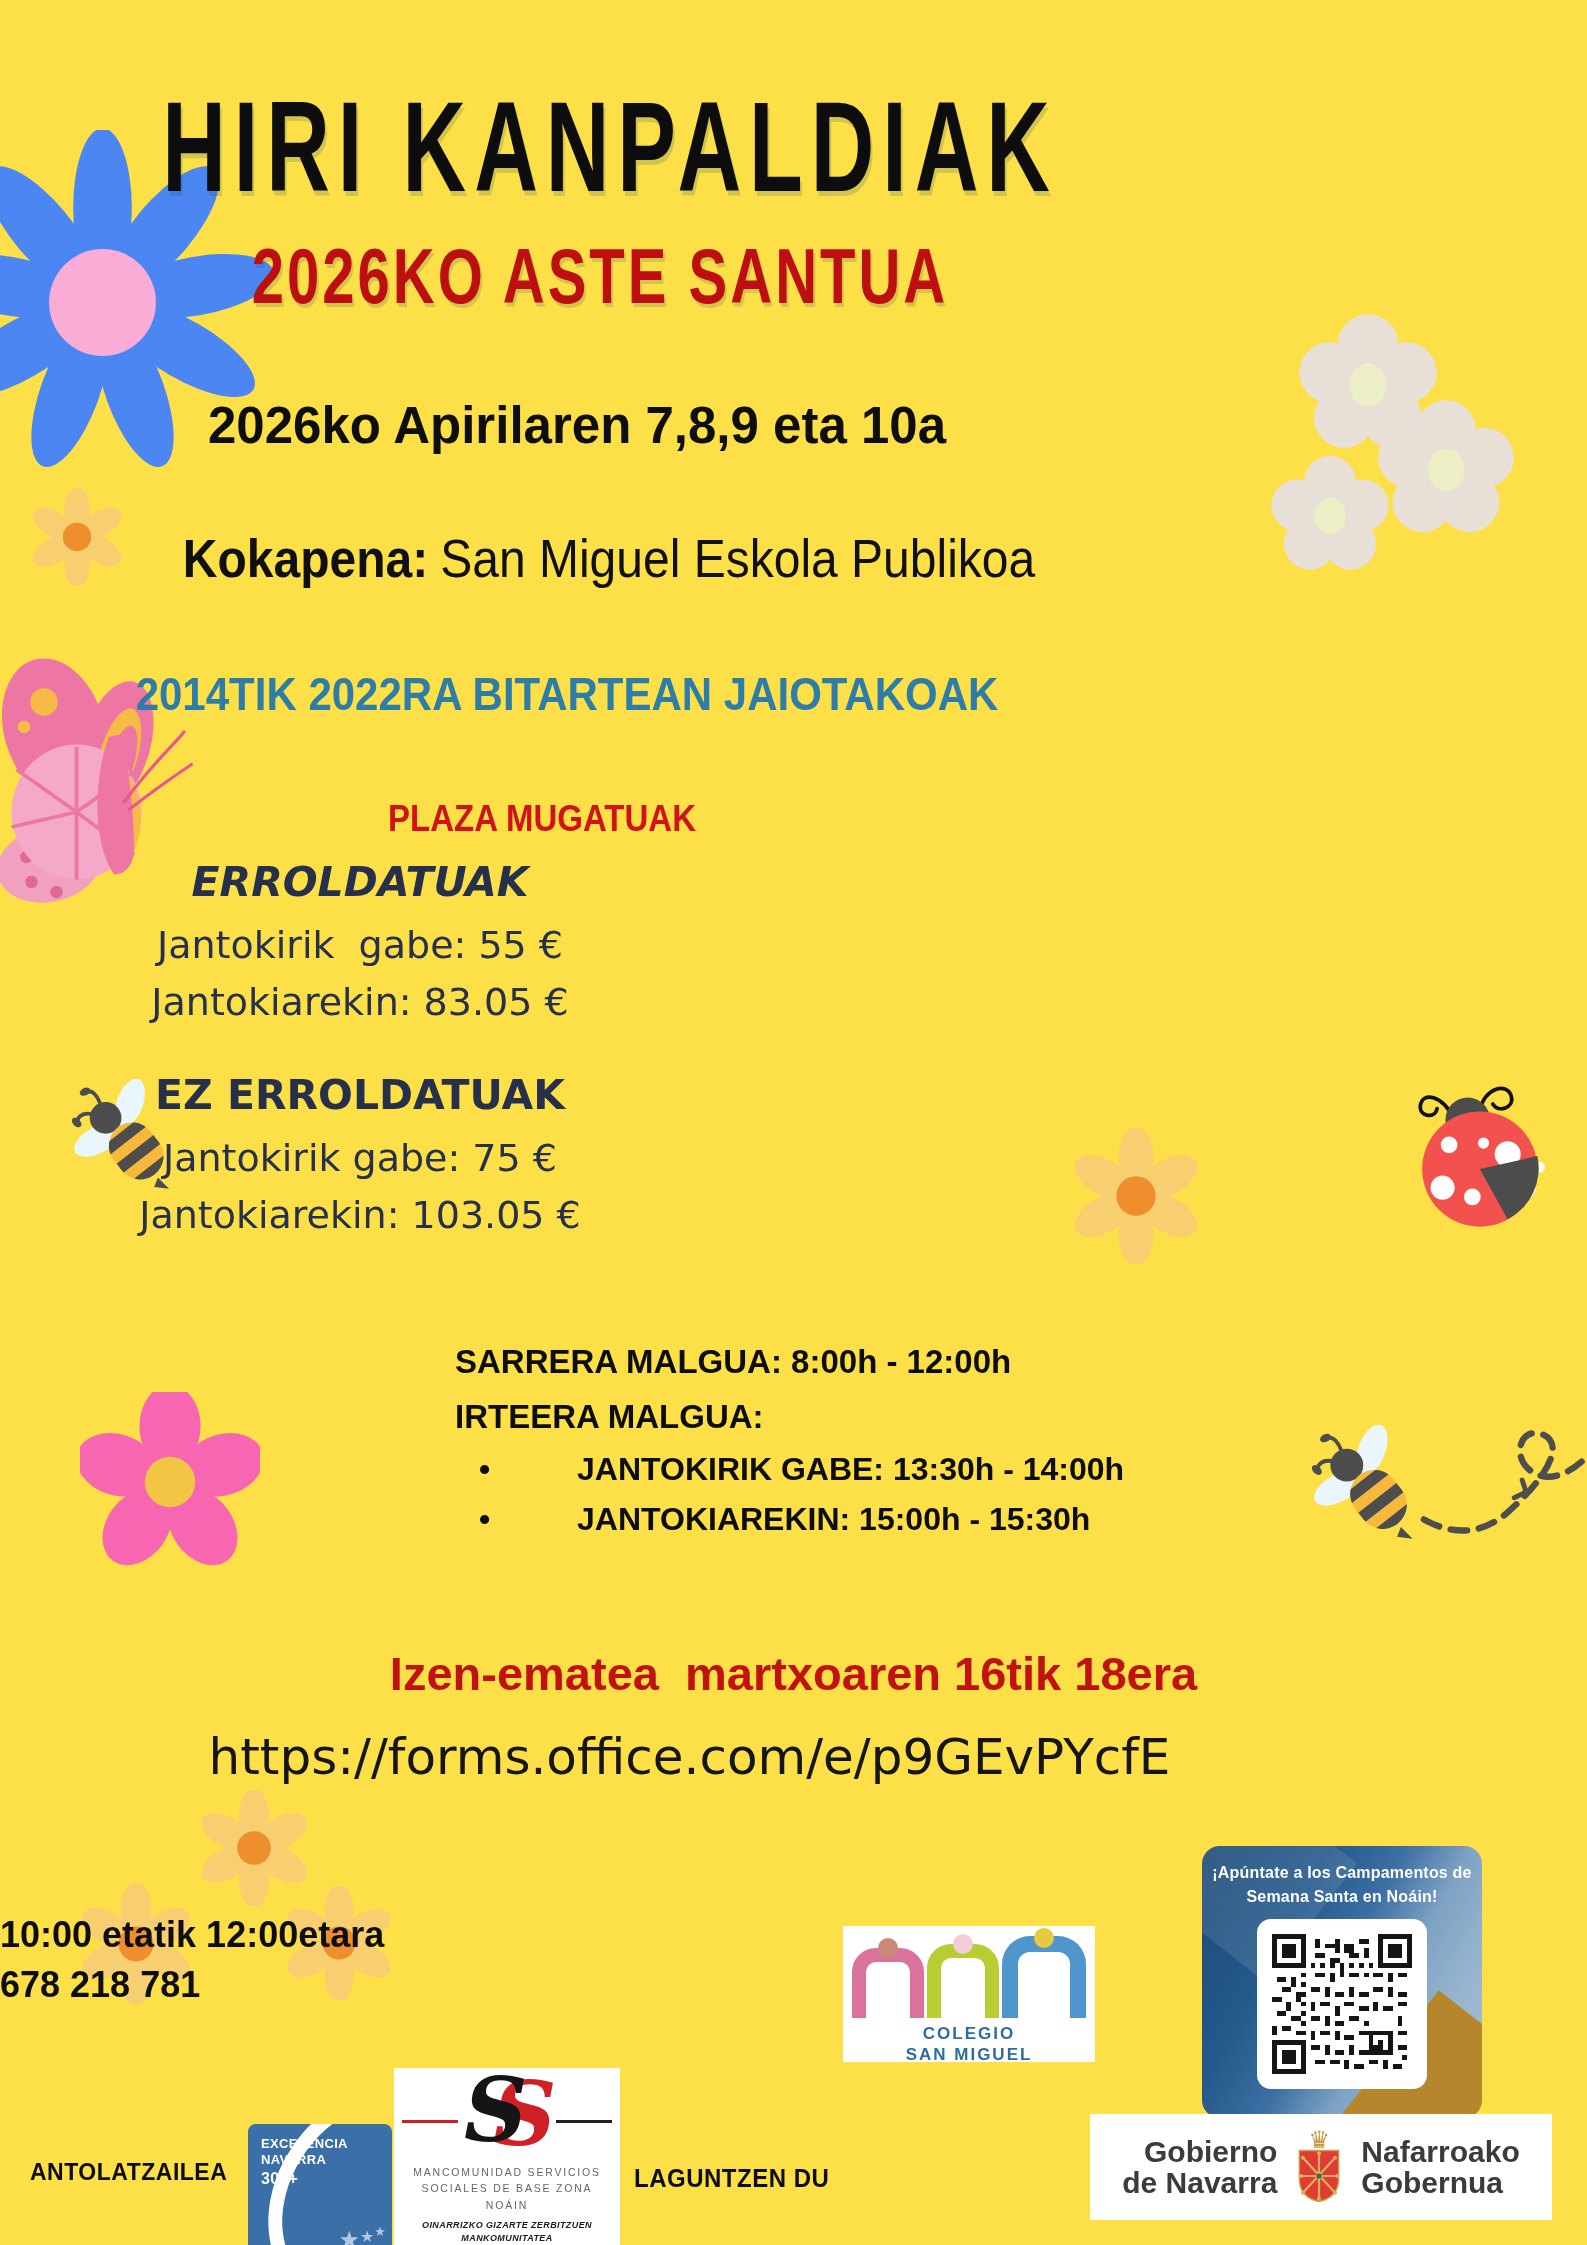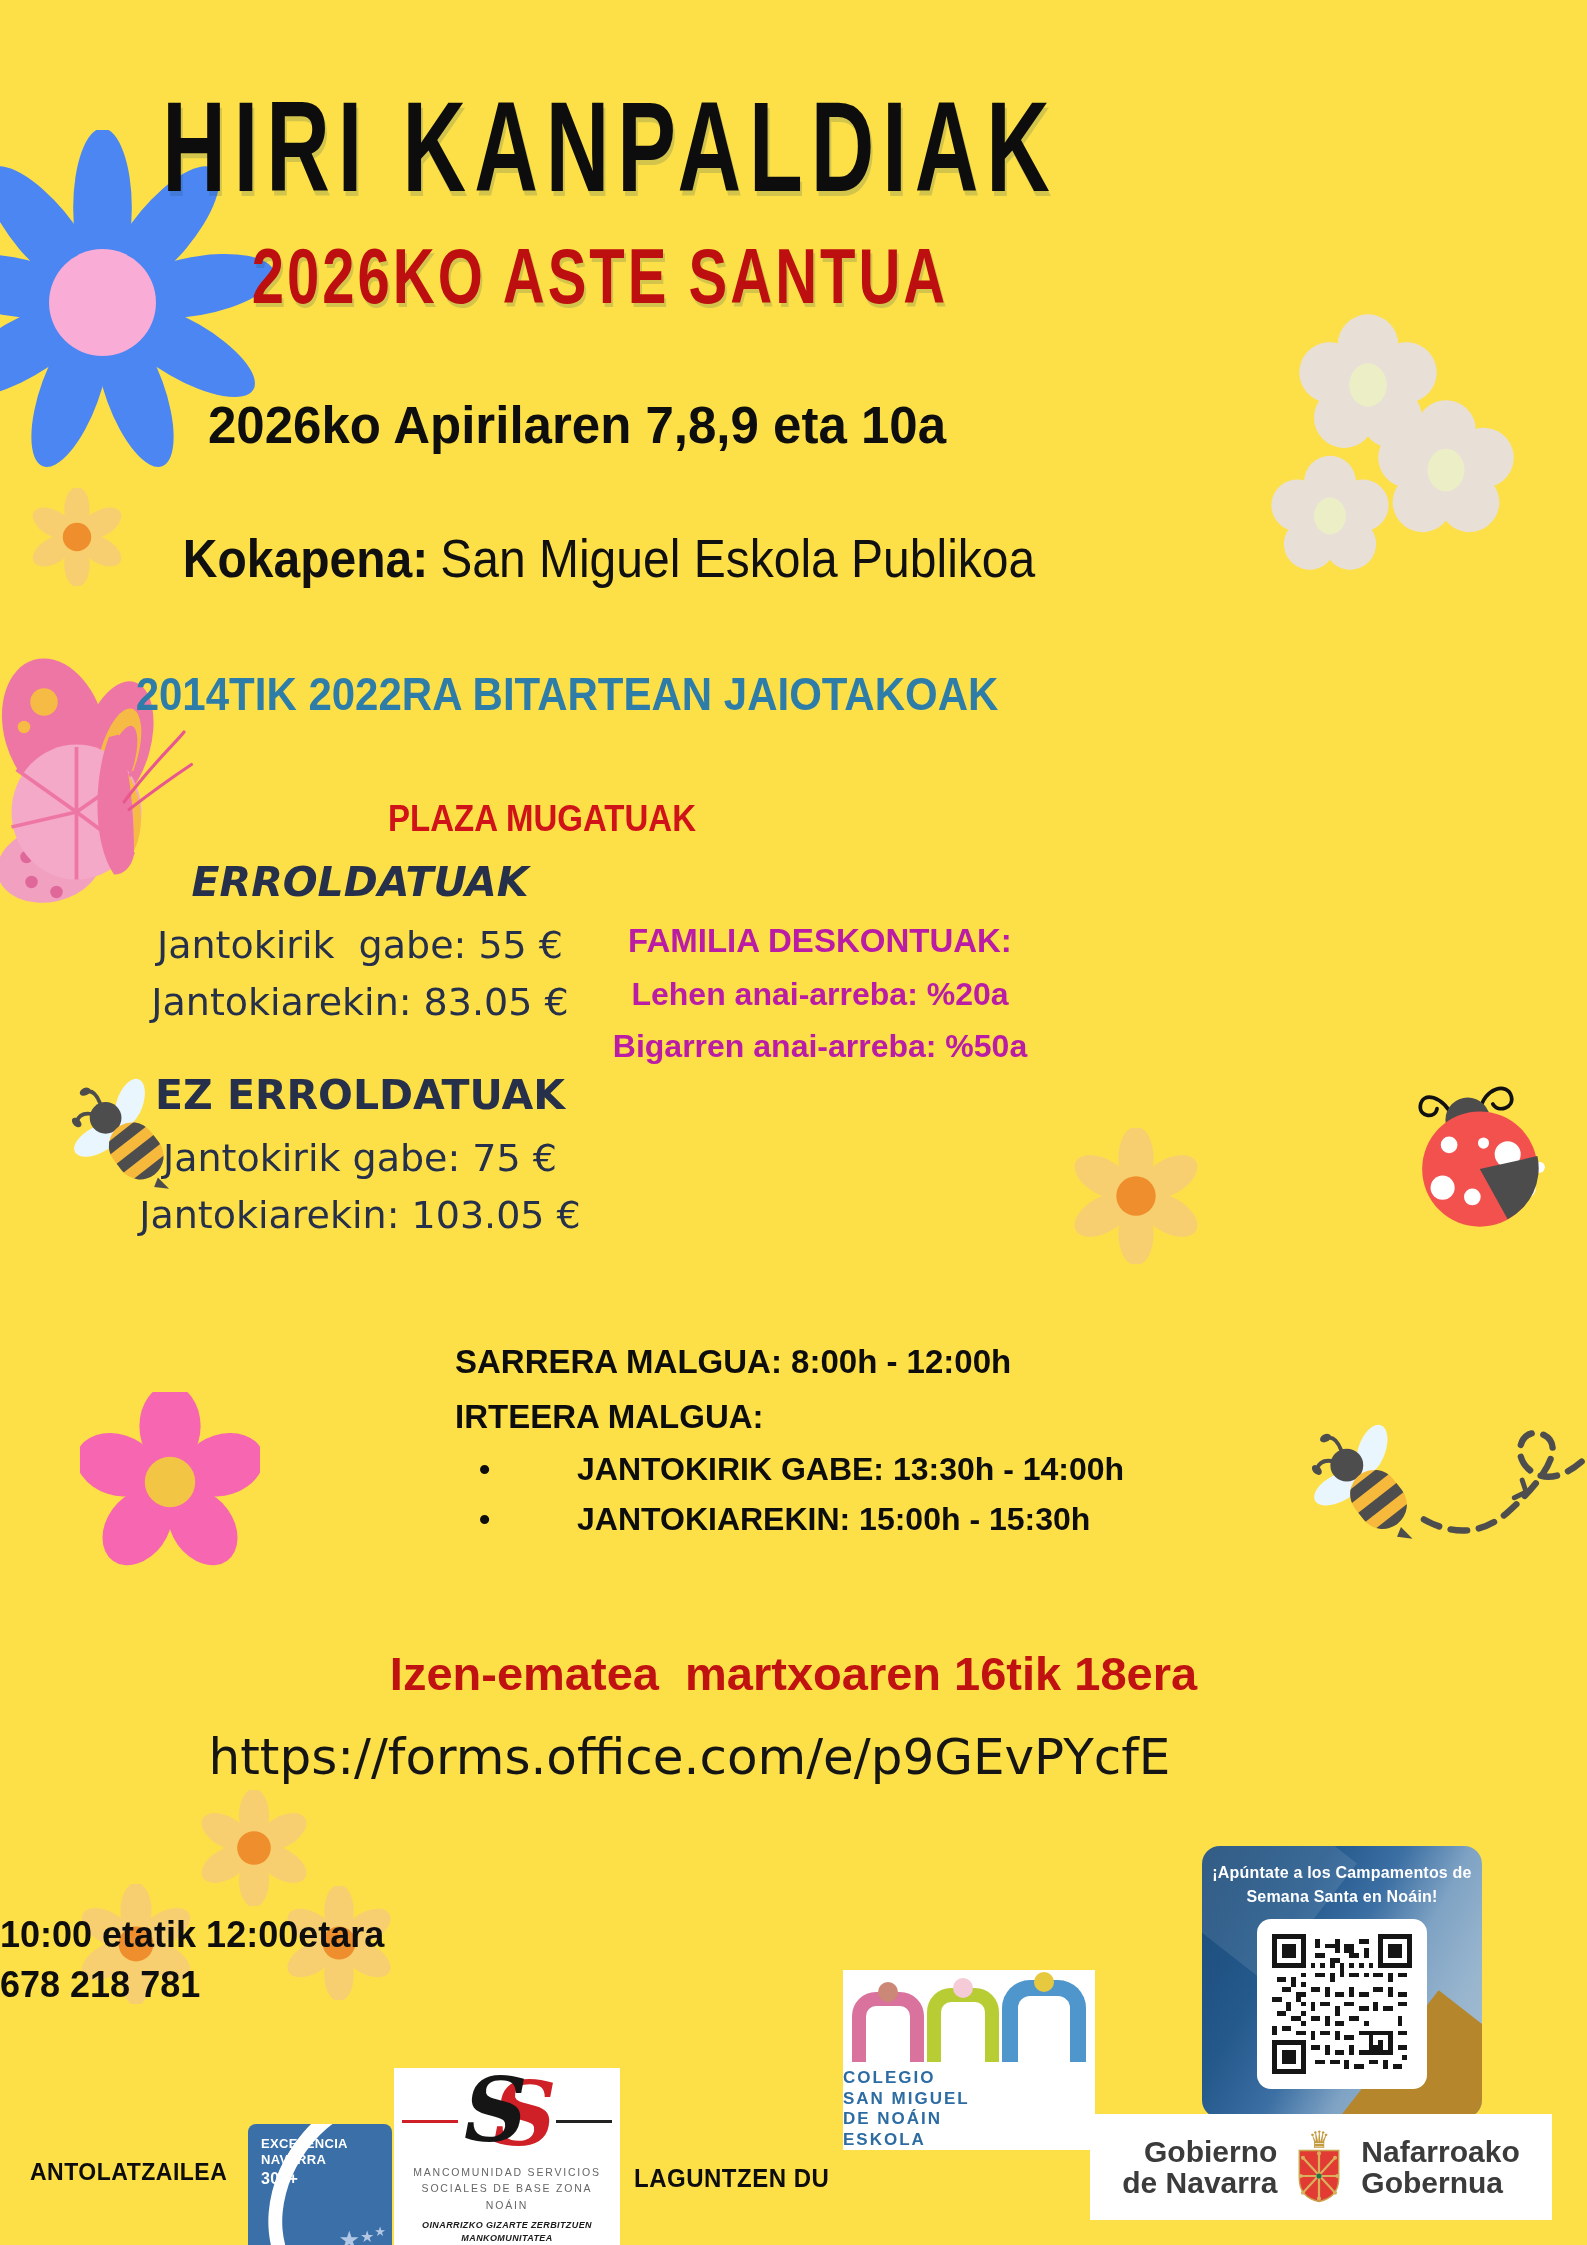--- a/index.html
+++ b/index.html
@@ -130,21 +130,21 @@
   .man-mono{position:relative;height:94px;}
   .man-s{position:absolute;font-family:"DejaVu Serif",serif;font-style:italic;font-weight:bold;font-size:88px;line-height:1;top:-2px;}
   .man-s.black{left:70px;color:#151515;z-index:2;}
   .man-s.red{left:99px;top:2px;color:#cf2027;z-index:1;}
   .man-line{position:absolute;top:52px;height:3px;width:56px;}
   .man-line.red{left:8px;background:#cf2027;}
   .man-line.blk{right:8px;background:#222;}
   .man-name{font-size:10.5px;letter-spacing:1.8px;color:#666;line-height:1.55;margin-top:2px;}
   .man-basque{font-size:9px;font-weight:bold;font-style:italic;color:#1a1a1a;line-height:1.5;margin-top:6px;letter-spacing:.4px;}
 
-  .card-col{left:843px;top:1970px;width:252px;height:180px;text-align:left;overflow:hidden;}
+  .card-col{left:843px;top:1926px;width:252px;height:136px;text-align:center;overflow:hidden;}
   .col-arches{display:flex;justify-content:center;align-items:flex-end;gap:3px;margin-top:26px;height:66px;}
   .arch{border-bottom:none;background:transparent;position:relative;}
   .arch-pink{width:44px;height:56px;border:14px solid #d9729c;border-bottom:none;border-radius:24px 24px 0 0;}
   .arch-lime{width:44px;height:60px;border:14px solid #b8cc33;border-bottom:none;border-radius:24px 24px 0 0;}
   .arch-blue{width:52px;height:66px;border:16px solid #4e96cc;border-bottom:none;border-radius:28px 28px 0 0;}
   .head{position:absolute;width:20px;height:20px;border-radius:50%;top:-24px;left:50%;margin-left:-10px;}
   .head-rose{background:#cc8877;}
   .head-pinklight{background:#f5cbd8;}
   .head-yellow{background:#e7c93f;}
   .col-text{margin-top:6px;color:#2d6ca3;font-weight:bold;font-size:17px;letter-spacing:2px;line-height:1.22;}
@@ -380,25 +380,20 @@
 
   <div class="blue1">2014TIK 2022RA BITARTEAN JAIOTAKOAK</div>
   <div class="plaza">PLAZA MUGATUAK</div>
 
   <div class="priceblock pb-registered">
     <div class="phead">ERROLDATUAK</div>
     <div class="pline">Jantokirik  gabe: 55 €</div>
     <div class="pline">Jantokiarekin: 83.05 €</div>
   </div>
 
-  <div class="familia">
-    <div class="fhead">FAMILIA DESKONTUAK:</div>
-    <div class="fline">Lehen anai-arreba: %20a</div>
-    <div class="fline">Bigarren anai-arreba: %50a</div>
-  </div>
 
   <div class="priceblock pb-nonreg">
     <div class="phead">EZ ERROLDATUAK</div>
     <div class="pline">Jantokirik gabe: 75 €</div>
     <div class="pline">Jantokiarekin: 103.05 €</div>
   </div>
 
   <div class="schedule">
     <div class="sline">SARRERA MALGUA: 8:00h - 12:00h</div>
     <div class="sline">IRTEERA MALGUA:</div>

